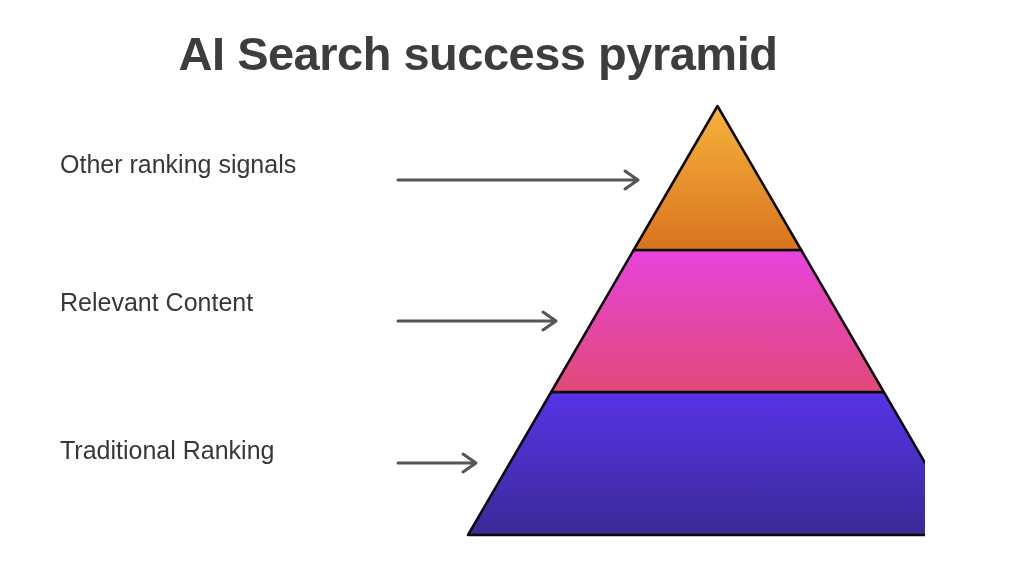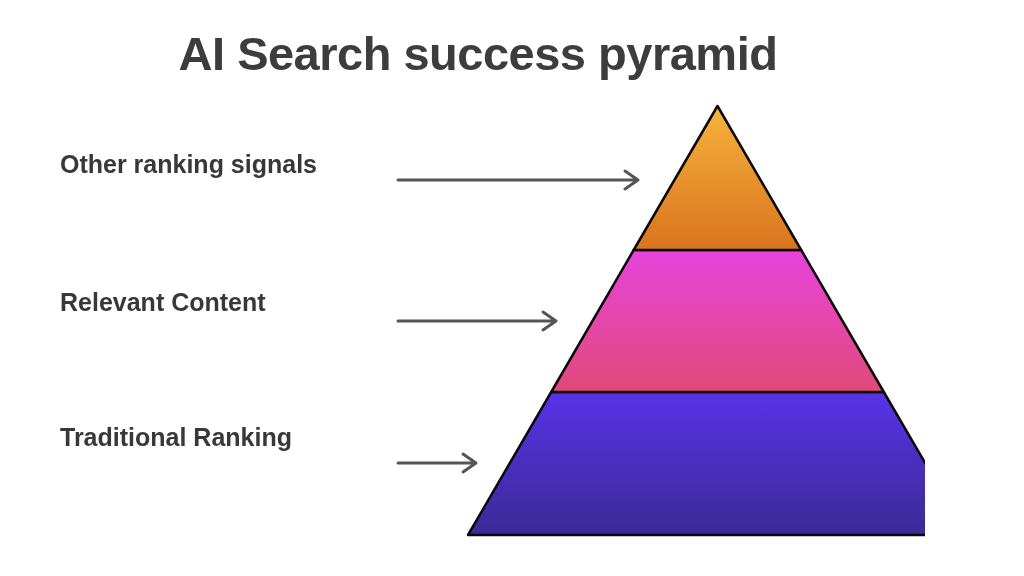--- a/index.html
+++ b/index.html
@@ -23,27 +23,27 @@
     text-align: center;
     font-size: 47px;
     font-weight: 700;
     letter-spacing: -0.5px;
     color: #3d3d3d;
   }
   .level-label {
     position: absolute;
     left: 60px;
     font-size: 25px;
-    font-weight: 700;
+    font-weight: 400;
     color: #383838;
     white-space: nowrap;
   }
   .label-0 { top: 150px; }
   .label-1 { top: 288px; }
-  .label-2 { top: 423px; }
+  .label-2 { top: 436px; }
   .pyramid-svg {
     position: absolute;
     left: 0;
     top: 0;
     width: 1024px;
     height: 576px;
   }
 </style>
 </head>
 <body>

